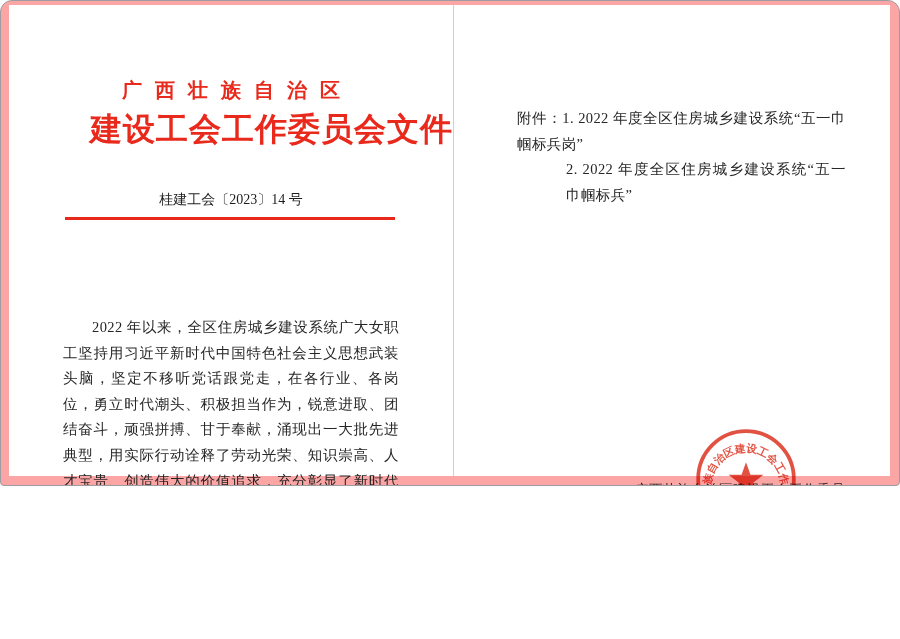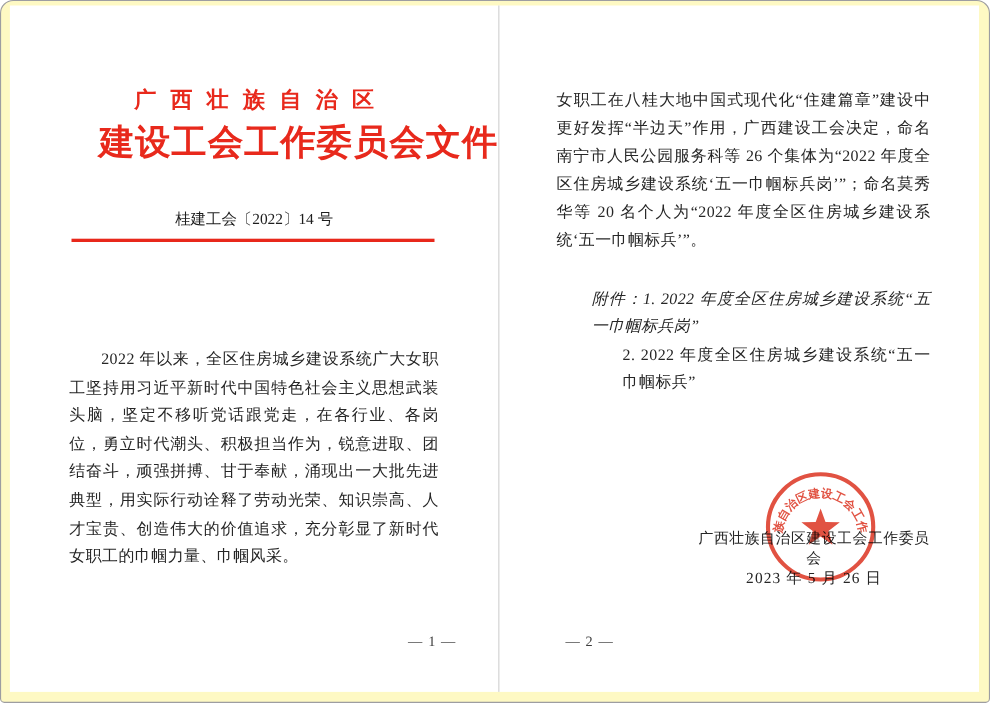--- a/index.html
+++ b/index.html
@@ -1,19 +1,19 @@
 <!DOCTYPE html>
 <html><head>
 <meta charset="utf-8">
 <style>
   html,body { margin:0; padding:0; background:#ffffff; }
   * { box-sizing:border-box; }
   .frame {
-    position:relative; width:900px; height:639px;
-    background:#fef9c3;
+    position:relative; width:900px; height:486px;
+    background:#fca5a5;
     border:1px solid #9d9da1;
     border-radius:12px 12px 4px 4px;
     overflow:hidden;
     font-family:"Liberation Serif","DejaVu Serif",serif;
   }
   .paper {
     position:absolute; left:8px; top:4px; right:9px; bottom:9px;
     background:#ffffff;
   }
   .page-divider {
@@ -51,21 +51,21 @@
     position:absolute; left:54px; width:336px;
     color:#262626; font-size:14.5px; line-height:25.6px;
     text-align:justify; letter-spacing:0.4px;
   }
   .page1 .body-text { top:310px; }
   .page2 .body-text { top:74px; left:52px; width:340px; }
   .body-text p { margin:0; }
   .body-text p.indent { text-indent:2em; }
 
   .attach-block { margin-top:27px; }
-  .attach-line1 { margin-left:32px;font-style:italic; }
+  .attach-line1 { margin-left:11px; }
   .attach-line2 { margin-left:60px; }
 
   .sig-block {
     position:absolute; top:476px; right:44px; width:212px;
     text-align:center; color:#262626; font-size:13.5px;
     letter-spacing:0.5px;
   }
   .sig-date { font-size:14px; letter-spacing:1px; }
 
   .seal {
@@ -79,34 +79,33 @@
 </style>
 </head>
 <body>
 
 <div class="frame">
   <div class="paper">
 
     <div class="page page1">
       <div class="org-line1">广西壮族自治区</div>
       <div class="org-line2">建设工会工作委员会文件</div>
-      <div class="doc-number">桂建工会〔2022〕14 号</div>
+      <div class="doc-number">桂建工会〔2023〕14 号</div>
       <div class="red-rule"></div>
       <div class="doc-title">
       </div>
       <div class="body-text">
         <p class="indent">2022 年以来，全区住房城乡建设系统广大女职工坚持用习近平新时代中国特色社会主义思想武装头脑，坚定不移听党话跟党走，在各行业、各岗位，勇立时代潮头、积极担当作为，锐意进取、团结奋斗，顽强拼搏、甘于奉献，涌现出一大批先进典型，用实际行动诠释了劳动光荣、知识崇高、人才宝贵、创造伟大的价值追求，充分彰显了新时代女职工的巾帼力量、巾帼风采。</p>
 
       </div>
       <div class="page-num right">— 1 —</div>
     </div>
 
     <div class="page page2">
       <div class="body-text">
-        <p>女职工在八桂大地中国式现代化“住建篇章”建设中更好发挥“半边天”作用，广西建设工会决定，命名南宁市人民公园服务科等 26 个集体为“2022 年度全区住房城乡建设系统‘五一巾帼标兵岗’”；命名莫秀华等 20 名个人为“2022 年度全区住房城乡建设系统‘五一巾帼标兵’”。</p>
         <div class="attach-block">
           <div class="attach-line1"><span>附件：</span><span>1. 2022 年度全区住房城乡建设系统“五一巾帼标兵岗”</span></div>
           <div class="attach-line2">2. 2022 年度全区住房城乡建设系统“五一巾帼标兵”</div>
         </div>
       </div>
 
       <div class="sig-block">
         <div>广西壮族自治区建设工会工作委员会</div>
         <div class="sig-date">2023 年 5 月 26 日</div>
       </div>

